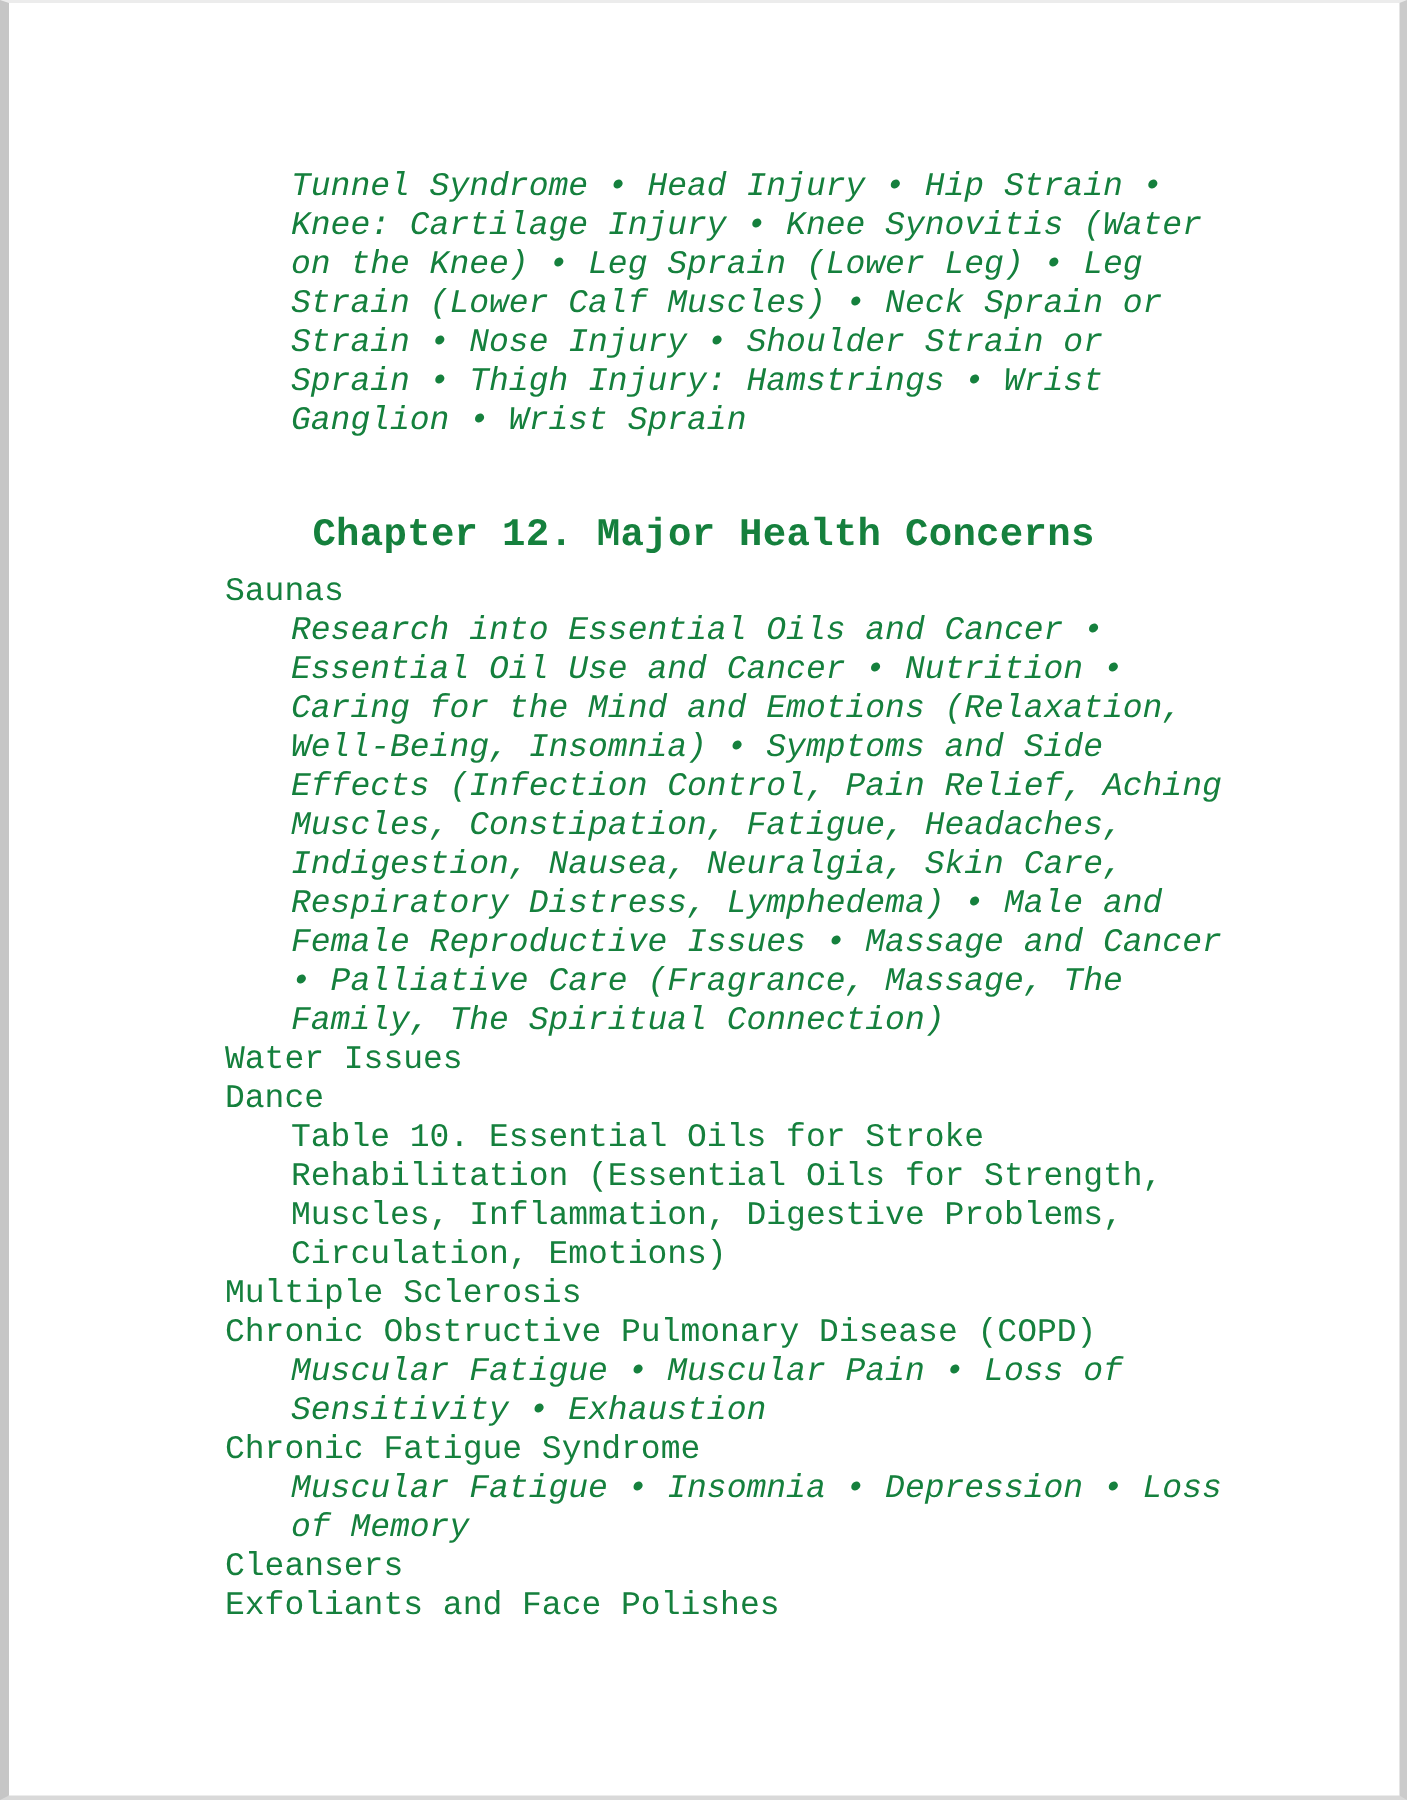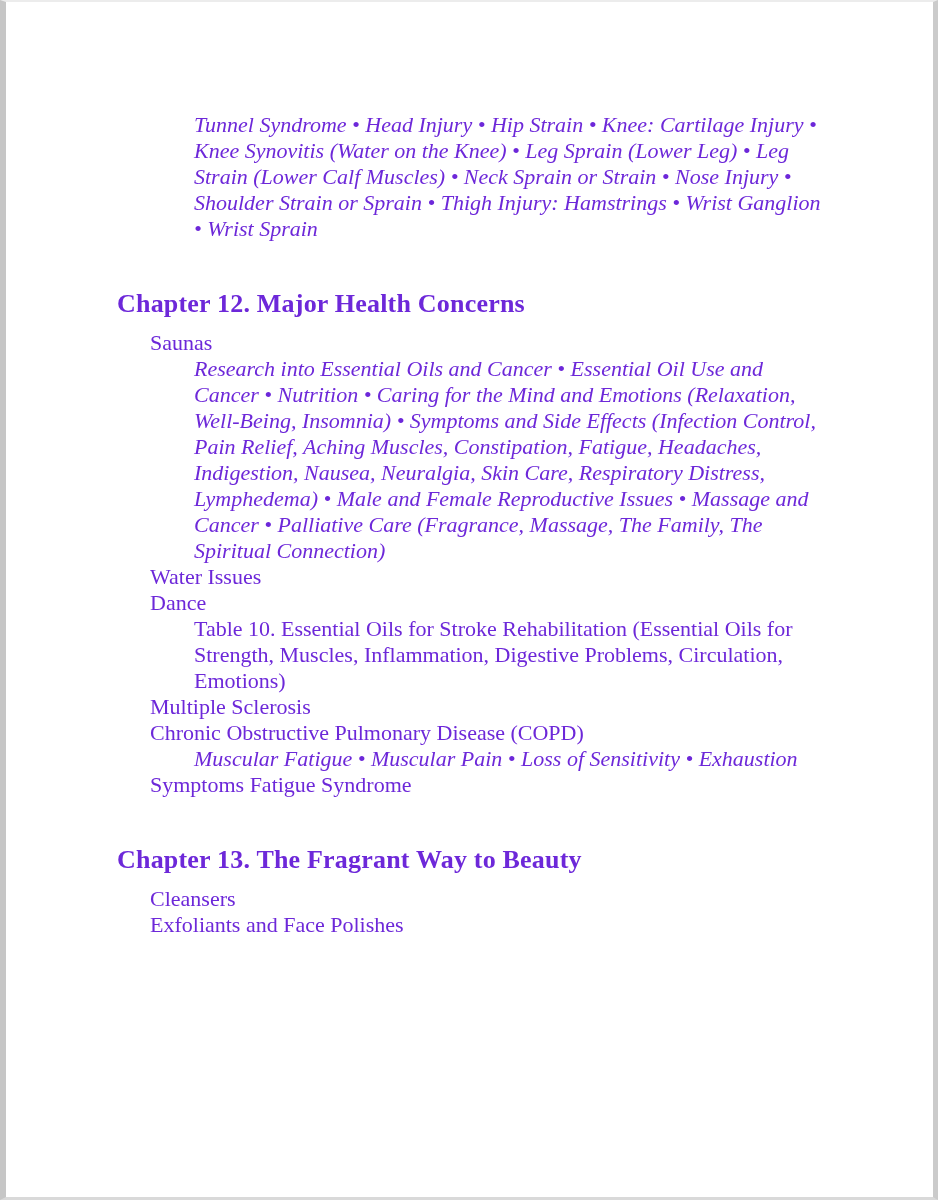--- a/index.html
+++ b/index.html
@@ -11,38 +11,39 @@
     position: relative;
     width: 938px;
     height: 1200px;
     box-sizing: border-box;
     background: #ffffff;
     border-top: 2px solid #ececec;
     border-left: 6px solid #c6c6c6;
     border-right: 5px solid #cbcbcb;
     border-bottom: 3px solid #d9d9d9;
     overflow: hidden;
-    font-family: Liberation Serif, serif;
-    color: #6d28d9;
+    font-family: Liberation Mono, monospace;
+    color: #15803d;
   }
   .content {
     box-sizing: border-box;
     padding: 110px 112px 0 111px; 
   }
   .toc {
     font-size: 22px;
     line-height: 26px;
   }
   .chapter {
     font-size: 26px;
     line-height: 30px;
     font-weight: bold;
     margin-top: 47px;
     margin-bottom: 11px;
     letter-spacing: 0.2px;
+    text-align: center;
   }
   .entry {
     padding-left: 33px;
     font-style: normal;
   }
   .sub {
     padding-left: 77px;
     font-style: italic;
   }
   .sub.roman {
@@ -58,19 +59,19 @@
         <div class="sub">Tunnel Syndrome • Head Injury • Hip Strain • Knee: Cartilage Injury • Knee Synovitis (Water on the Knee) • Leg Sprain (Lower Leg) • Leg Strain (Lower Calf Muscles) • Neck Sprain or Strain • Nose Injury • Shoulder Strain or Sprain • Thigh Injury: Hamstrings • Wrist Ganglion • Wrist Sprain</div>
         <div class="chapter">Chapter 12. Major Health Concerns</div>
         <div class="entry">Saunas</div>
         <div class="sub">Research into Essential Oils and Cancer • Essential Oil Use and Cancer • Nutrition • Caring for the Mind and Emotions (Relaxation, Well-Being, Insomnia) • Symptoms and Side Effects (Infection Control, Pain Relief, Aching Muscles, Constipation, Fatigue, Headaches, Indigestion, Nausea, Neuralgia, Skin Care, Respiratory Distress, Lymphedema) • Male and Female Reproductive Issues • Massage and Cancer • Palliative Care (Fragrance, Massage, The Family, The Spiritual Connection)</div>
         <div class="entry">Water Issues</div>
         <div class="entry">Dance</div>
         <div class="sub roman">Table 10. Essential Oils for Stroke Rehabilitation (Essential Oils for Strength, Muscles, Inflammation, Digestive Problems, Circulation, Emotions)</div>
         <div class="entry">Multiple Sclerosis</div>
         <div class="entry">Chronic Obstructive Pulmonary Disease (COPD)</div>
         <div class="sub">Muscular Fatigue • Muscular Pain • Loss of Sensitivity • Exhaustion</div>
-        <div class="entry">Symptoms Fatigue Syndrome</div>
-        <div class="chapter">Chapter 13. The Fragrant Way to Beauty</div>
+        <div class="entry">Chronic Fatigue Syndrome</div>
+        <div class="sub">Muscular Fatigue • Insomnia • Depression • Loss of Memory</div>
         <div class="entry">Cleansers</div>
         <div class="entry">Exfoliants and Face Polishes</div>
       </div>
   </div>
 </div>
 
 </body></html>

